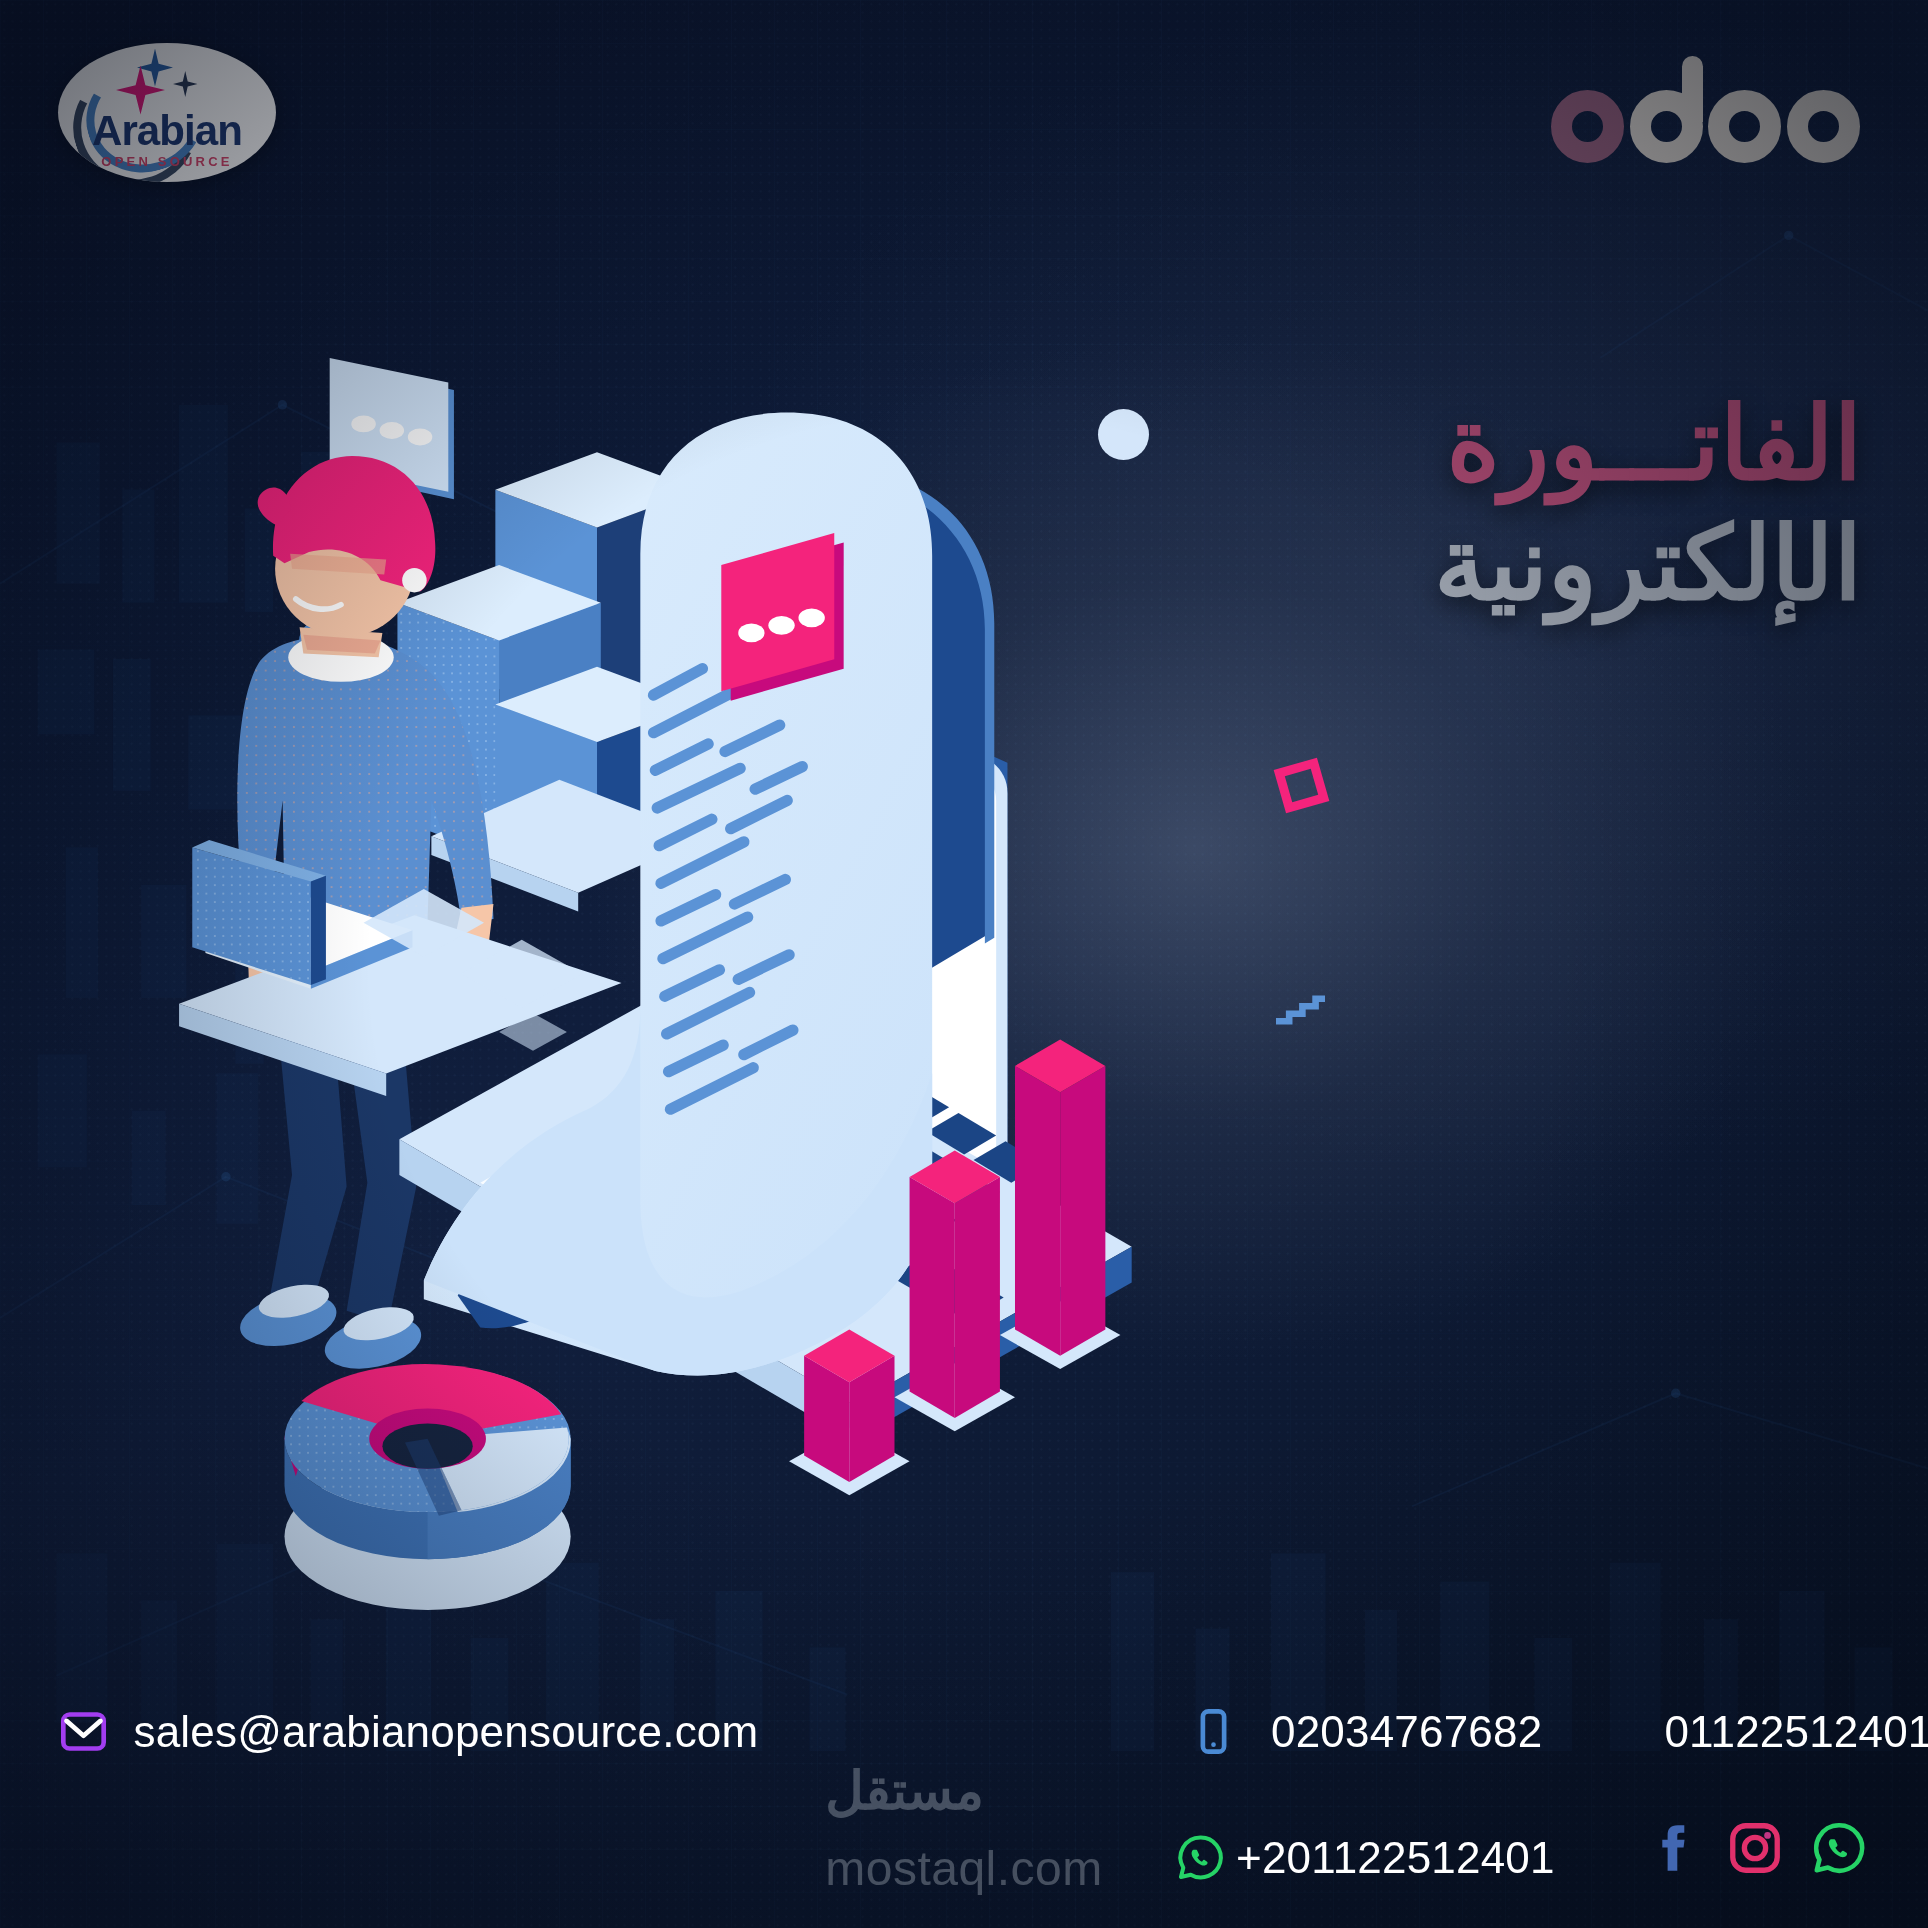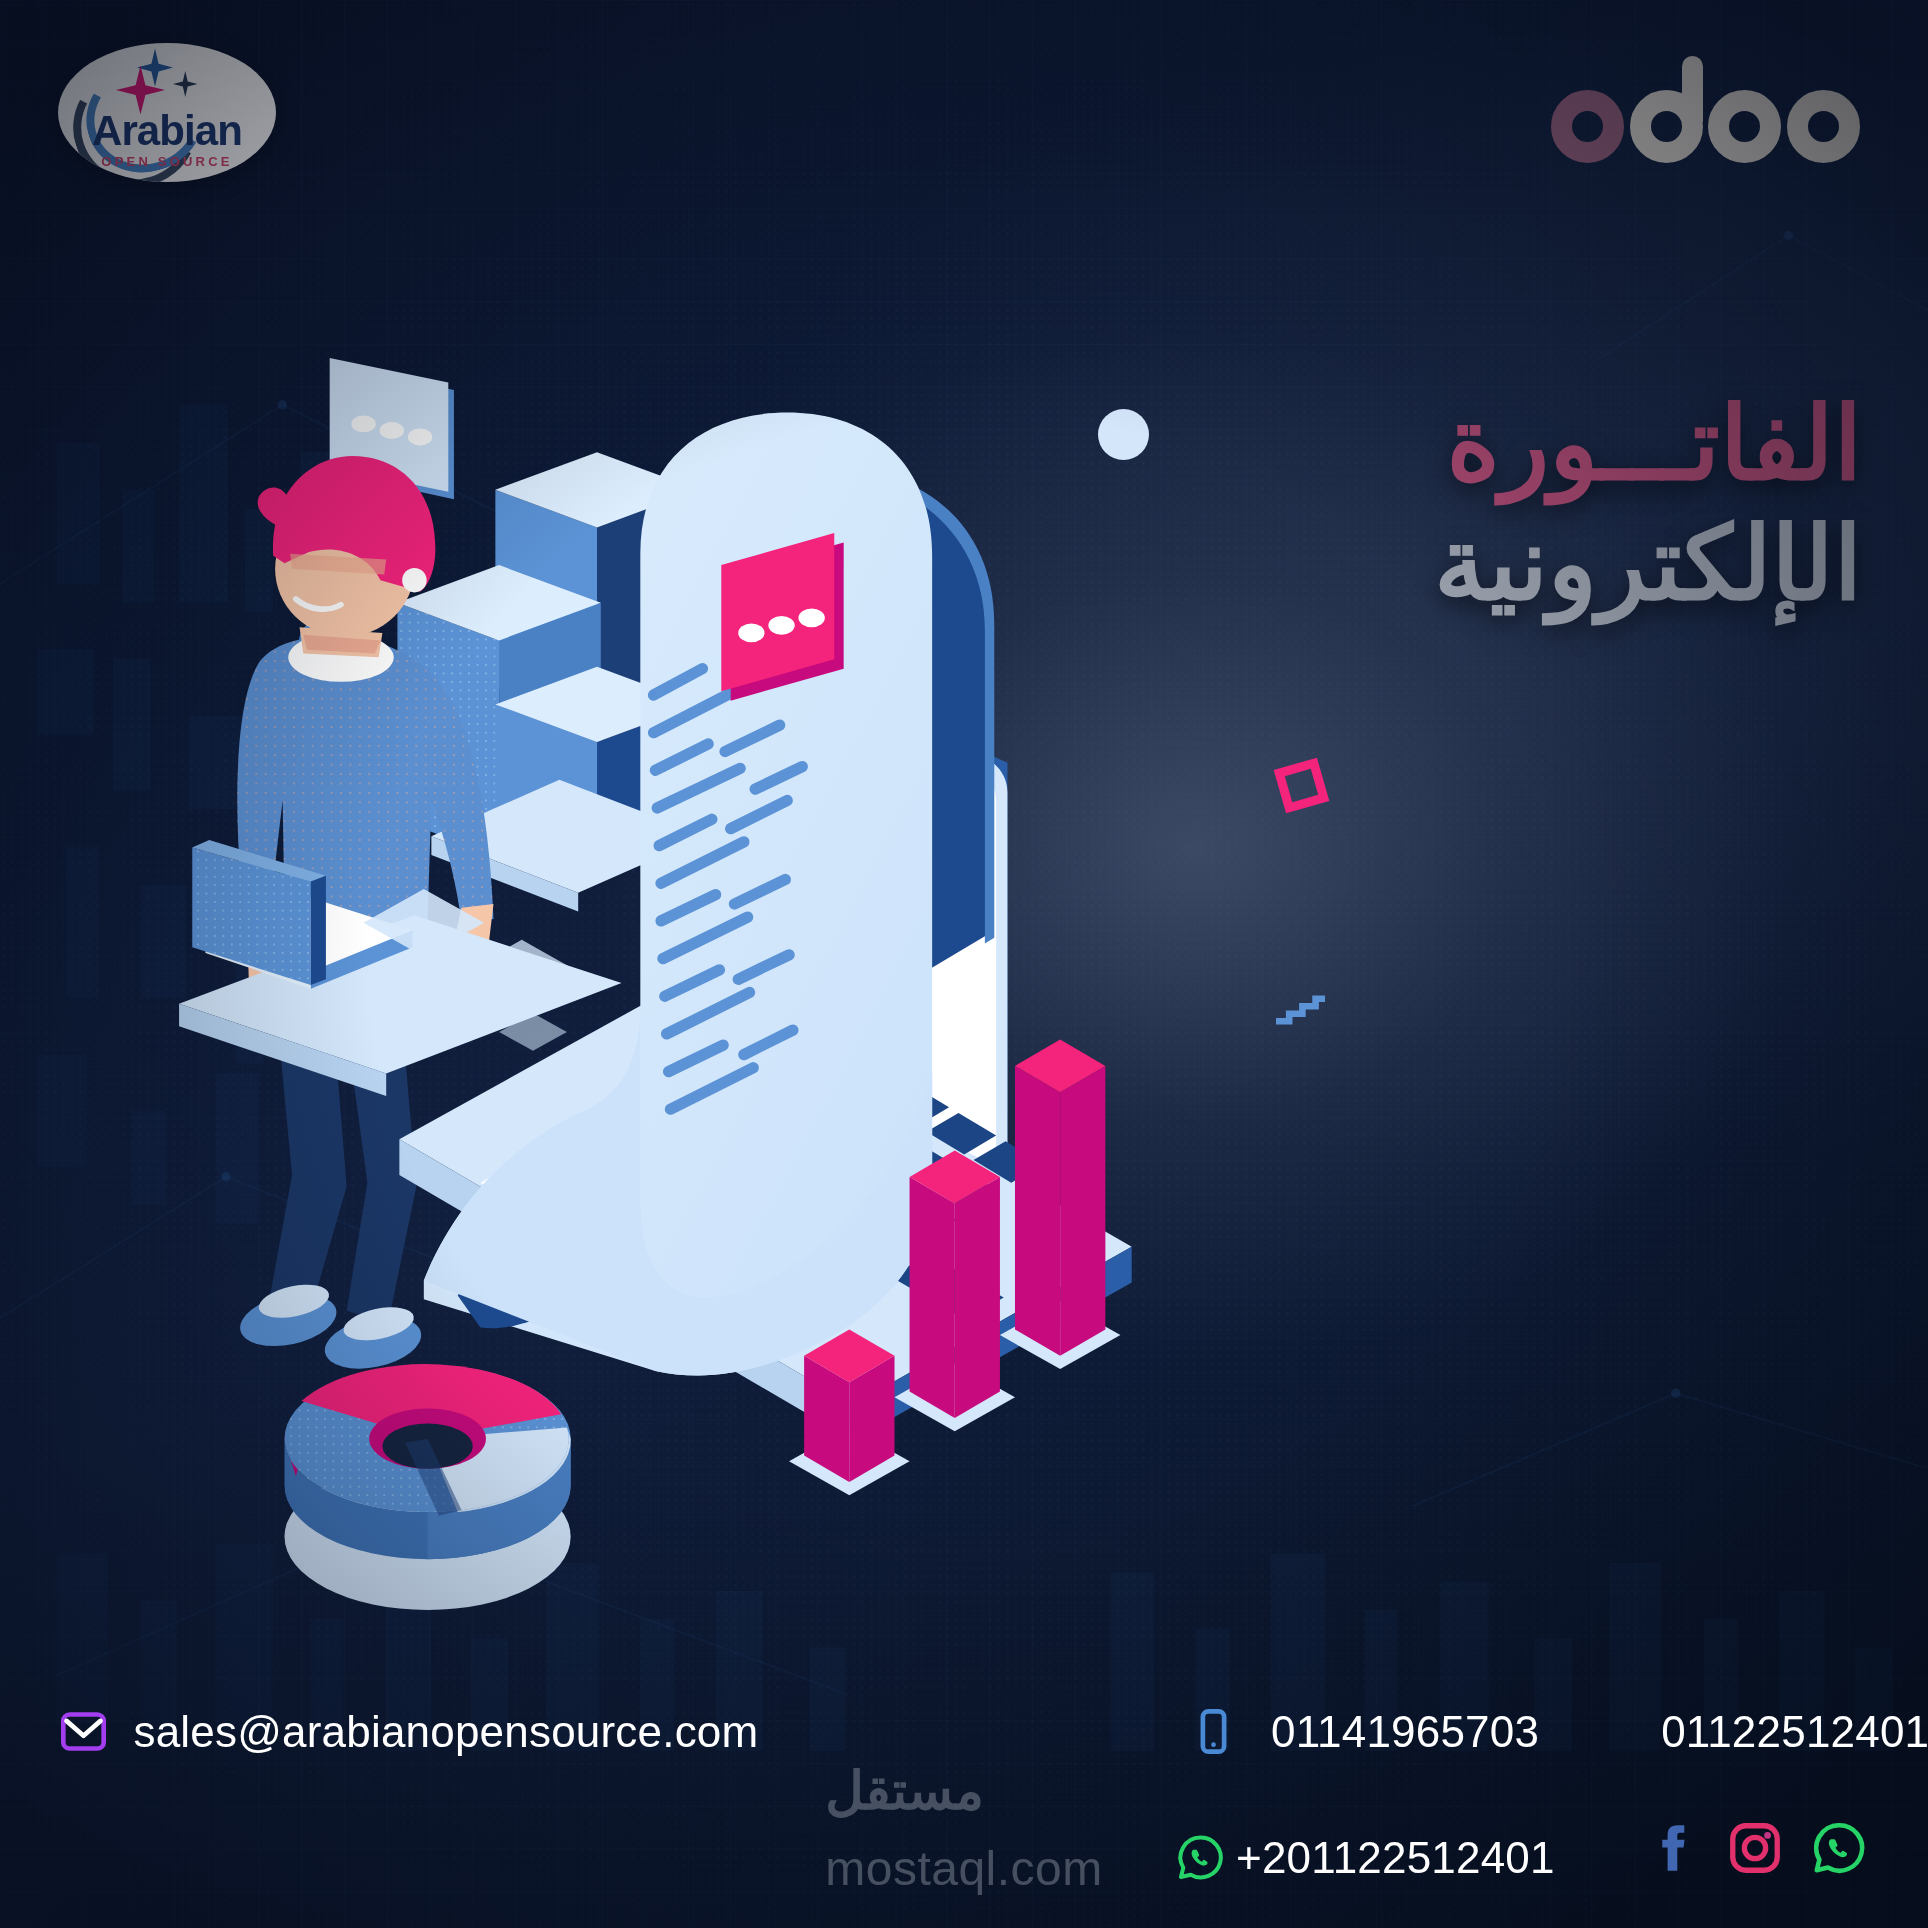--- a/index.html
+++ b/index.html
@@ -612,21 +612,21 @@
         <path d="M4 7 L12 14 L20 7" fill="none" stroke="#ffffff" stroke-width="2.2" stroke-linecap="round" stroke-linejoin="round"></path>
       </svg>
       <span class="f-text">sales@arabianopensource.com</span>
     </div>
 
     <div class="f-row r1b">
       <svg class="f-icon" viewBox="0 0 24 24">
         <rect x="7" y="2.5" width="10" height="19" rx="2.6" fill="none" stroke="#4a8ad4" stroke-width="2.2"></rect>
         <circle cx="12" cy="18.2" r="1.1" fill="#4a8ad4"></circle>
       </svg>
-      <span class="f-text">01141965703</span>
+      <span class="f-text">02034767682</span>
       <span class="f-text secondary">01122512401</span>
     </div>
 
 
     <div class="f-row r2b">
       <svg class="f-icon" viewBox="0 0 24 24">
         <path d="M12 2.6 A9.4 9.4 0 0 0 3.9 16.8 L2.8 21.2 L7.4 20.1 A9.4 9.4 0 1 0 12 2.6 Z" fill="none" stroke="#25D366" stroke-width="1.9" stroke-linejoin="round"></path>
         <path d="M9 8.4 C8.6 8.4 8.2 8.6 8 9 C7.6 9.8 7.8 11 8.6 12.2 C9.6 13.8 11 15 12.6 15.6
                  C13.6 16 14.6 15.8 15.1 15.1 C15.4 14.7 15.4 14.2 15.1 14 L13.9 13.2
                  C13.6 13 13.3 13.1 13.1 13.4 L12.7 14 C11.8 13.6 11 12.8 10.5 11.9

